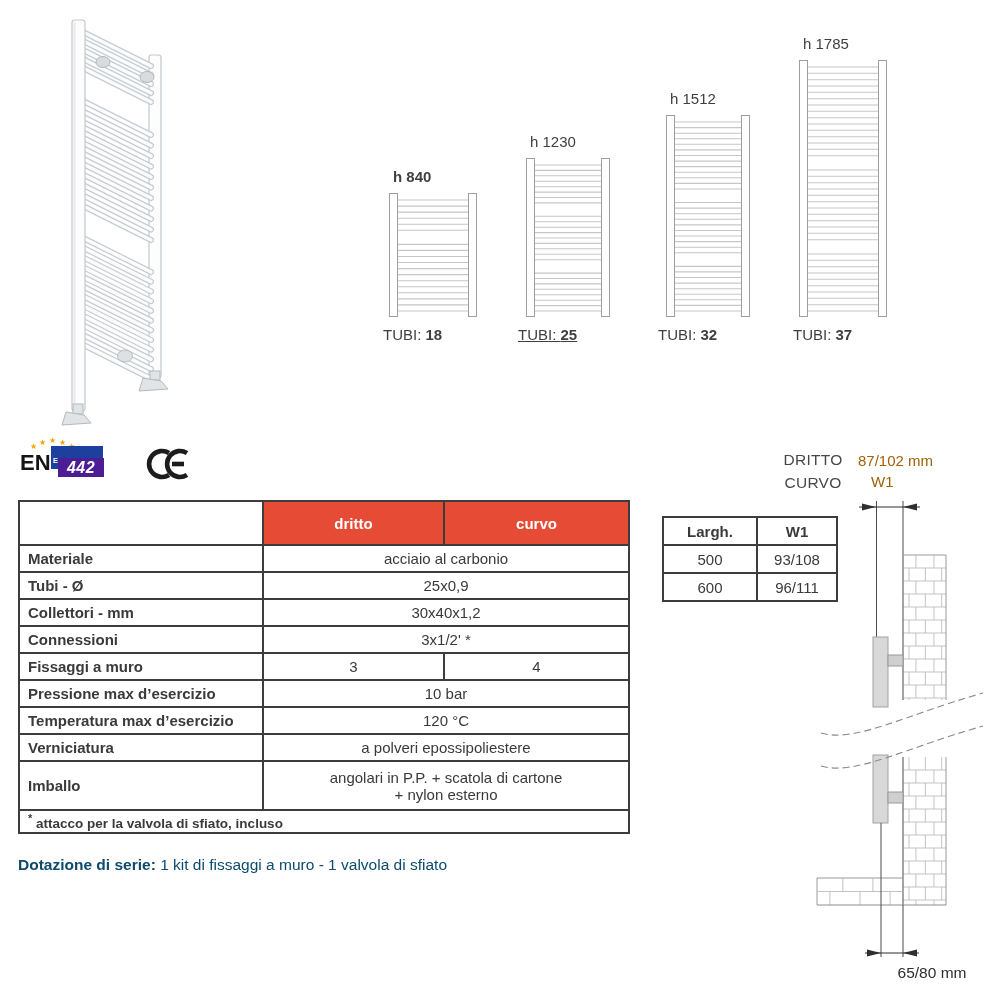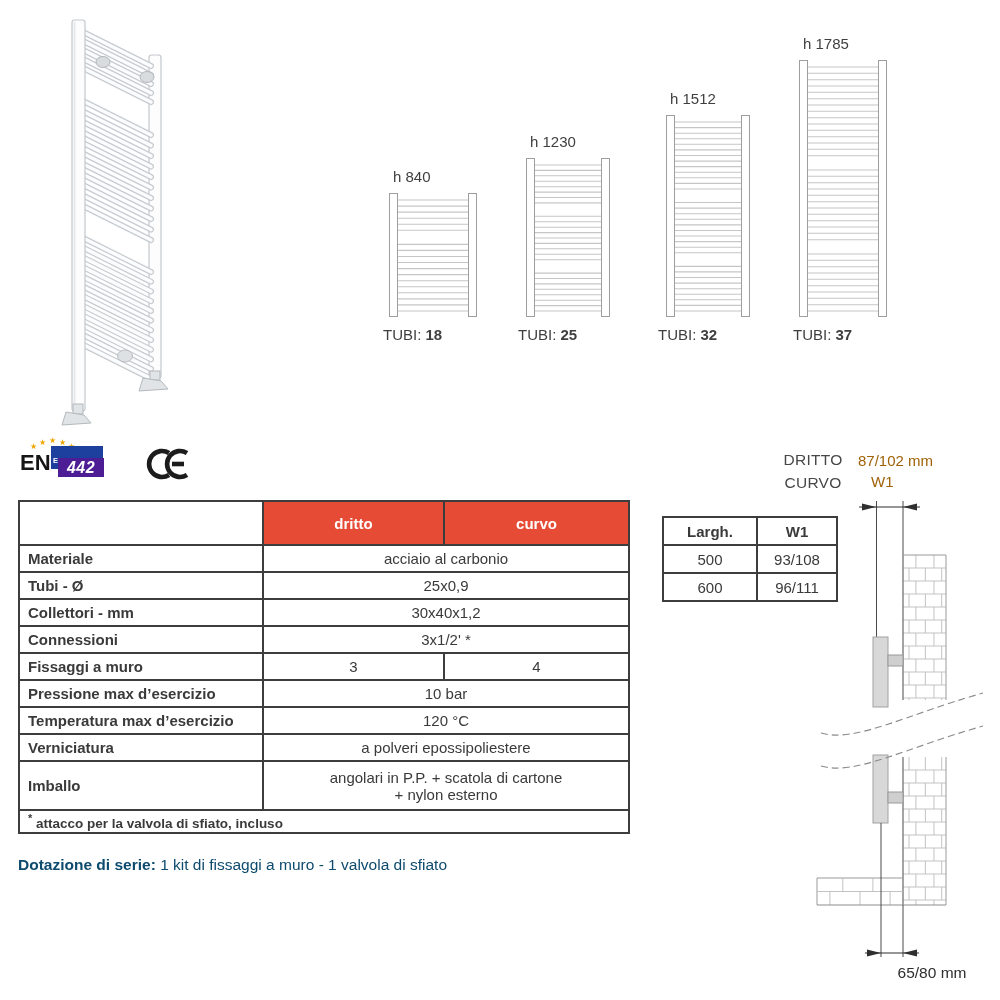--- a/index.html
+++ b/index.html
@@ -134,21 +134,21 @@
 
   <g fill="#e0e4e6" stroke="#b4b9bd" stroke-width="1">
     <rect x="23" y="398" width="10" height="10"></rect>
     <polygon points="16,406 34,409 41,417 12,419"></polygon>
     <rect x="100" y="365" width="10" height="9"></rect>
     <polygon points="93,372 111,375 118,383 89,385"></polygon>
   </g>
 </svg>
 
 <div id="models">
-    <div class="model-h-label" style="left: 393px; top: 168px;">h 840</div>
+    <div class="model-h-label" style="left: 393px; top: 168px; font-weight: bold;">h 840</div>
     <svg width="88" height="124" viewBox="0 0 88 124" style="position: absolute; left: 389px; top: 193px;">
       <line x1="9" y1="7.0" x2="79" y2="7.0" stroke="#c6c6c6" stroke-width="1.1"></line>
       <line x1="9" y1="13.1" x2="79" y2="13.1" stroke="#c6c6c6" stroke-width="1.1"></line>
       <line x1="9" y1="19.1" x2="79" y2="19.1" stroke="#c6c6c6" stroke-width="1.1"></line>
       <line x1="9" y1="25.2" x2="79" y2="25.2" stroke="#c6c6c6" stroke-width="1.1"></line>
       <line x1="9" y1="31.2" x2="79" y2="31.2" stroke="#c6c6c6" stroke-width="1.1"></line>
       <line x1="9" y1="37.3" x2="79" y2="37.3" stroke="#c6c6c6" stroke-width="1.1"></line>
       <line x1="9" y1="51.4" x2="79" y2="51.4" stroke="#c6c6c6" stroke-width="1.1"></line>
       <line x1="9" y1="57.4" x2="79" y2="57.4" stroke="#c6c6c6" stroke-width="1.1"></line>
       <line x1="9" y1="63.5" x2="79" y2="63.5" stroke="#c6c6c6" stroke-width="1.1"></line>
@@ -188,21 +188,21 @@
       <line x1="9" y1="120.5" x2="75" y2="120.5" stroke="#c6c6c6" stroke-width="1.1"></line>
       <line x1="9" y1="125.9" x2="75" y2="125.9" stroke="#c6c6c6" stroke-width="1.1"></line>
       <line x1="9" y1="131.3" x2="75" y2="131.3" stroke="#c6c6c6" stroke-width="1.1"></line>
       <line x1="9" y1="136.8" x2="75" y2="136.8" stroke="#c6c6c6" stroke-width="1.1"></line>
       <line x1="9" y1="142.2" x2="75" y2="142.2" stroke="#c6c6c6" stroke-width="1.1"></line>
       <line x1="9" y1="147.6" x2="75" y2="147.6" stroke="#c6c6c6" stroke-width="1.1"></line>
       <line x1="9" y1="153.0" x2="75" y2="153.0" stroke="#c6c6c6" stroke-width="1.1"></line>
       <rect x="0.5" y="0.5" width="8" height="158" fill="#ffffff" stroke="#9e9e9e" stroke-width="1"></rect>
       <rect x="75.5" y="0.5" width="8" height="158" fill="#ffffff" stroke="#9e9e9e" stroke-width="1"></rect>
     </svg>
-    <div class="model-caption" style="left: 518px; top: 326px; width: 100px;"><span>TUBI: </span><b>25</b></div>
+    <div class="model-caption" style="left: 518px; top: 326px; width: 100px; text-decoration: underline;"><span>TUBI: </span><b>25</b></div>
     <div class="model-h-label" style="left: 670px; top: 90px;">h 1512</div>
     <svg width="84" height="202" viewBox="0 0 84 202" style="position: absolute; left: 666px; top: 115px;">
       <line x1="9" y1="7.0" x2="75" y2="7.0" stroke="#c6c6c6" stroke-width="1.1"></line>
       <line x1="9" y1="12.6" x2="75" y2="12.6" stroke="#c6c6c6" stroke-width="1.1"></line>
       <line x1="9" y1="18.2" x2="75" y2="18.2" stroke="#c6c6c6" stroke-width="1.1"></line>
       <line x1="9" y1="23.7" x2="75" y2="23.7" stroke="#c6c6c6" stroke-width="1.1"></line>
       <line x1="9" y1="29.3" x2="75" y2="29.3" stroke="#c6c6c6" stroke-width="1.1"></line>
       <line x1="9" y1="34.9" x2="75" y2="34.9" stroke="#c6c6c6" stroke-width="1.1"></line>
       <line x1="9" y1="40.5" x2="75" y2="40.5" stroke="#c6c6c6" stroke-width="1.1"></line>
       <line x1="9" y1="46.1" x2="75" y2="46.1" stroke="#c6c6c6" stroke-width="1.1"></line>

